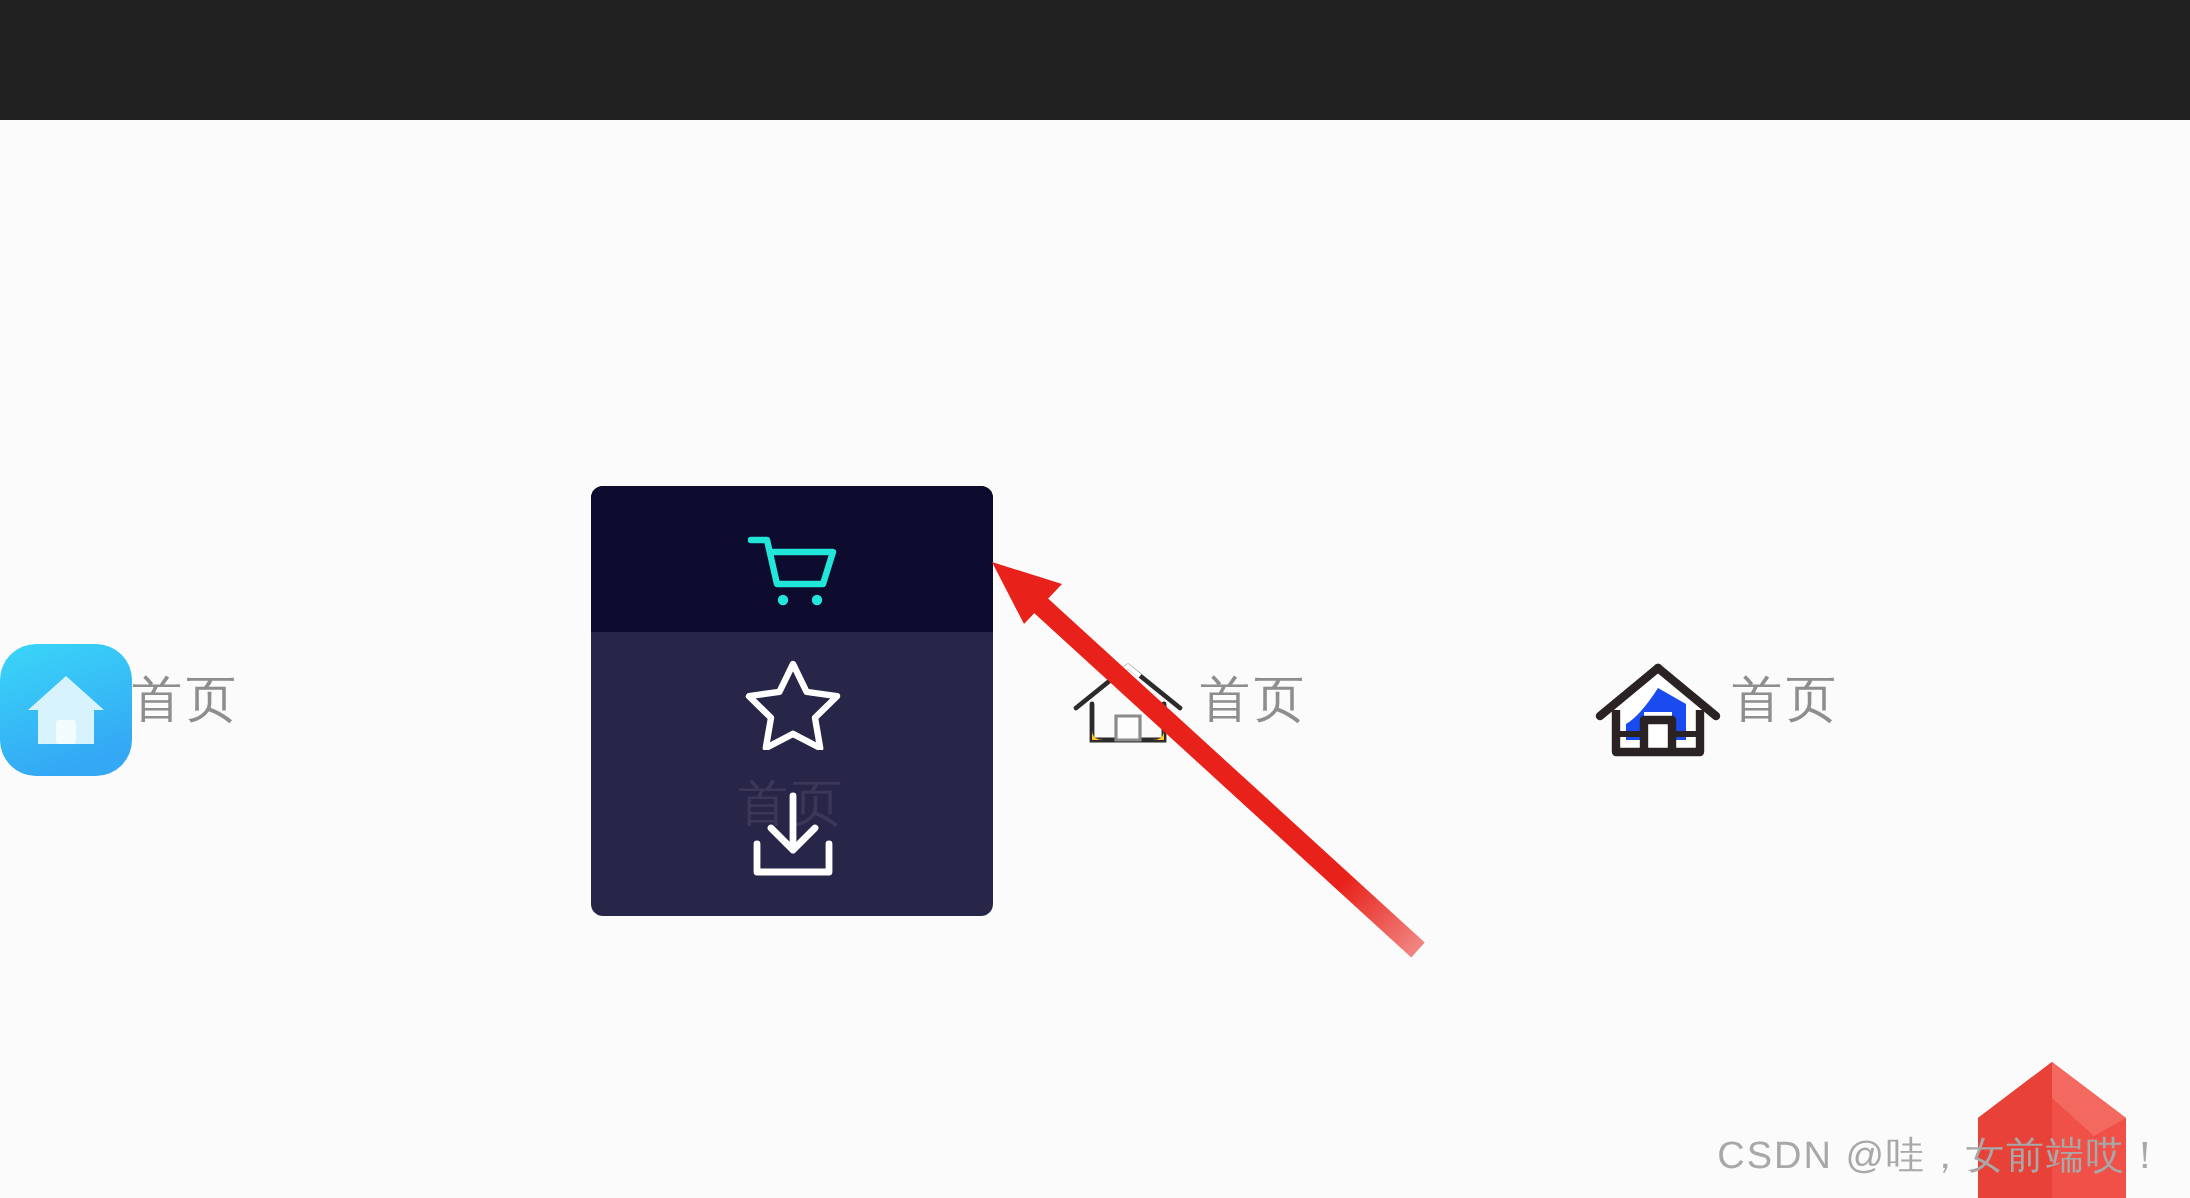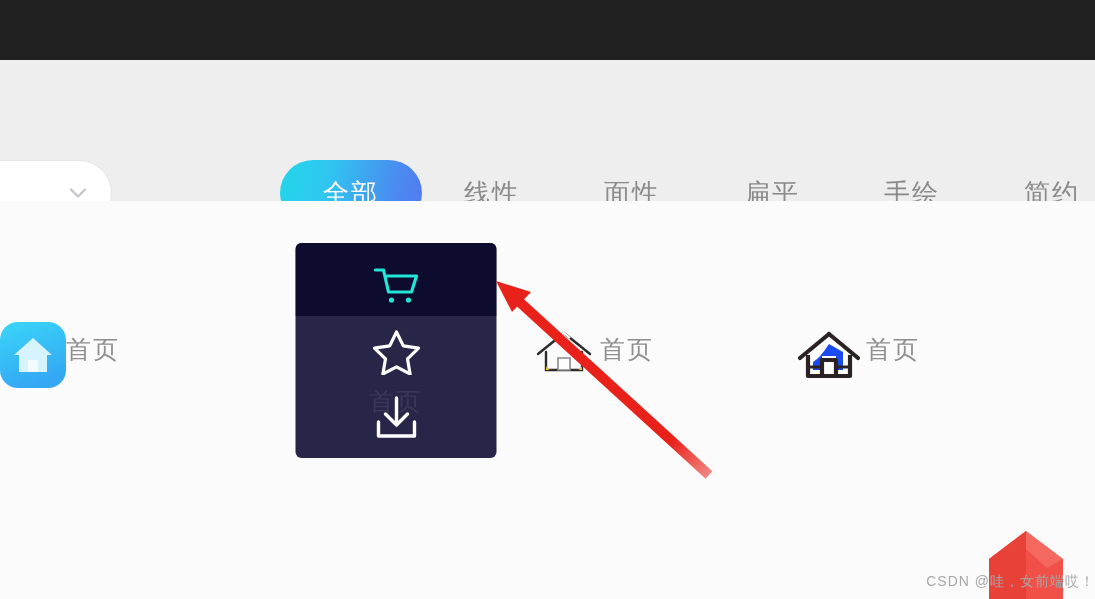--- a/index.html
+++ b/index.html
@@ -133,58 +133,38 @@
 
   
   .arrow-layer {
     position: absolute; left: 0; top: 0;
     width: 1095px; height: 599px;
     pointer-events: none;
   }
 
   
   .watermark {
-    position: absolute; right: 0; bottom: 8px;
-    font-size: 14px;
+    position: absolute; right: 12px; bottom: 8px;
+    font-size: 19px;
     color: #a8a8a8;
     letter-spacing: 1px;
     white-space: nowrap;
   }
   .wm-house {
     position: absolute; right: 26px; bottom: 0px;
     width: 86px; height: 72px;
   }
 </style>
 </head>
 <body>
 
 <div id="app">
 
   <div class="topbar"></div>
 
-  <div class="header">
-
-    <div class="dropdown">
-      <span class="dd-value"></span>
-      <span class="chev">
-        <svg width="22" height="22" viewBox="0 0 22 22">
-          <path d="M4 7.5 L11 14.5 L18 7.5" fill="none" stroke="#c6c6cc" stroke-width="2.4" stroke-linecap="round" stroke-linejoin="round"></path>
-        </svg>
-      </span>
-    </div>
-
-    <div class="tabs">
-      <div class="tab active">全部</div>
-      <div class="tab">线性</div>
-      <div class="tab">面性</div>
-      <div class="tab">扁平</div>
-      <div class="tab">手绘</div>
-      <div class="tab">简约</div>
-    </div>
-  </div>
 
   <div class="content">
     <div class="grid">
 
       <div class="cell">
         <div class="art">
           <svg width="66" height="66" viewBox="0 0 66 66">
             <defs>
               <linearGradient id="bsq" x1="0" y1="0" x2="0.35" y2="1">
                 <stop offset="0" stop-color="#3ad6f7"></stop>

